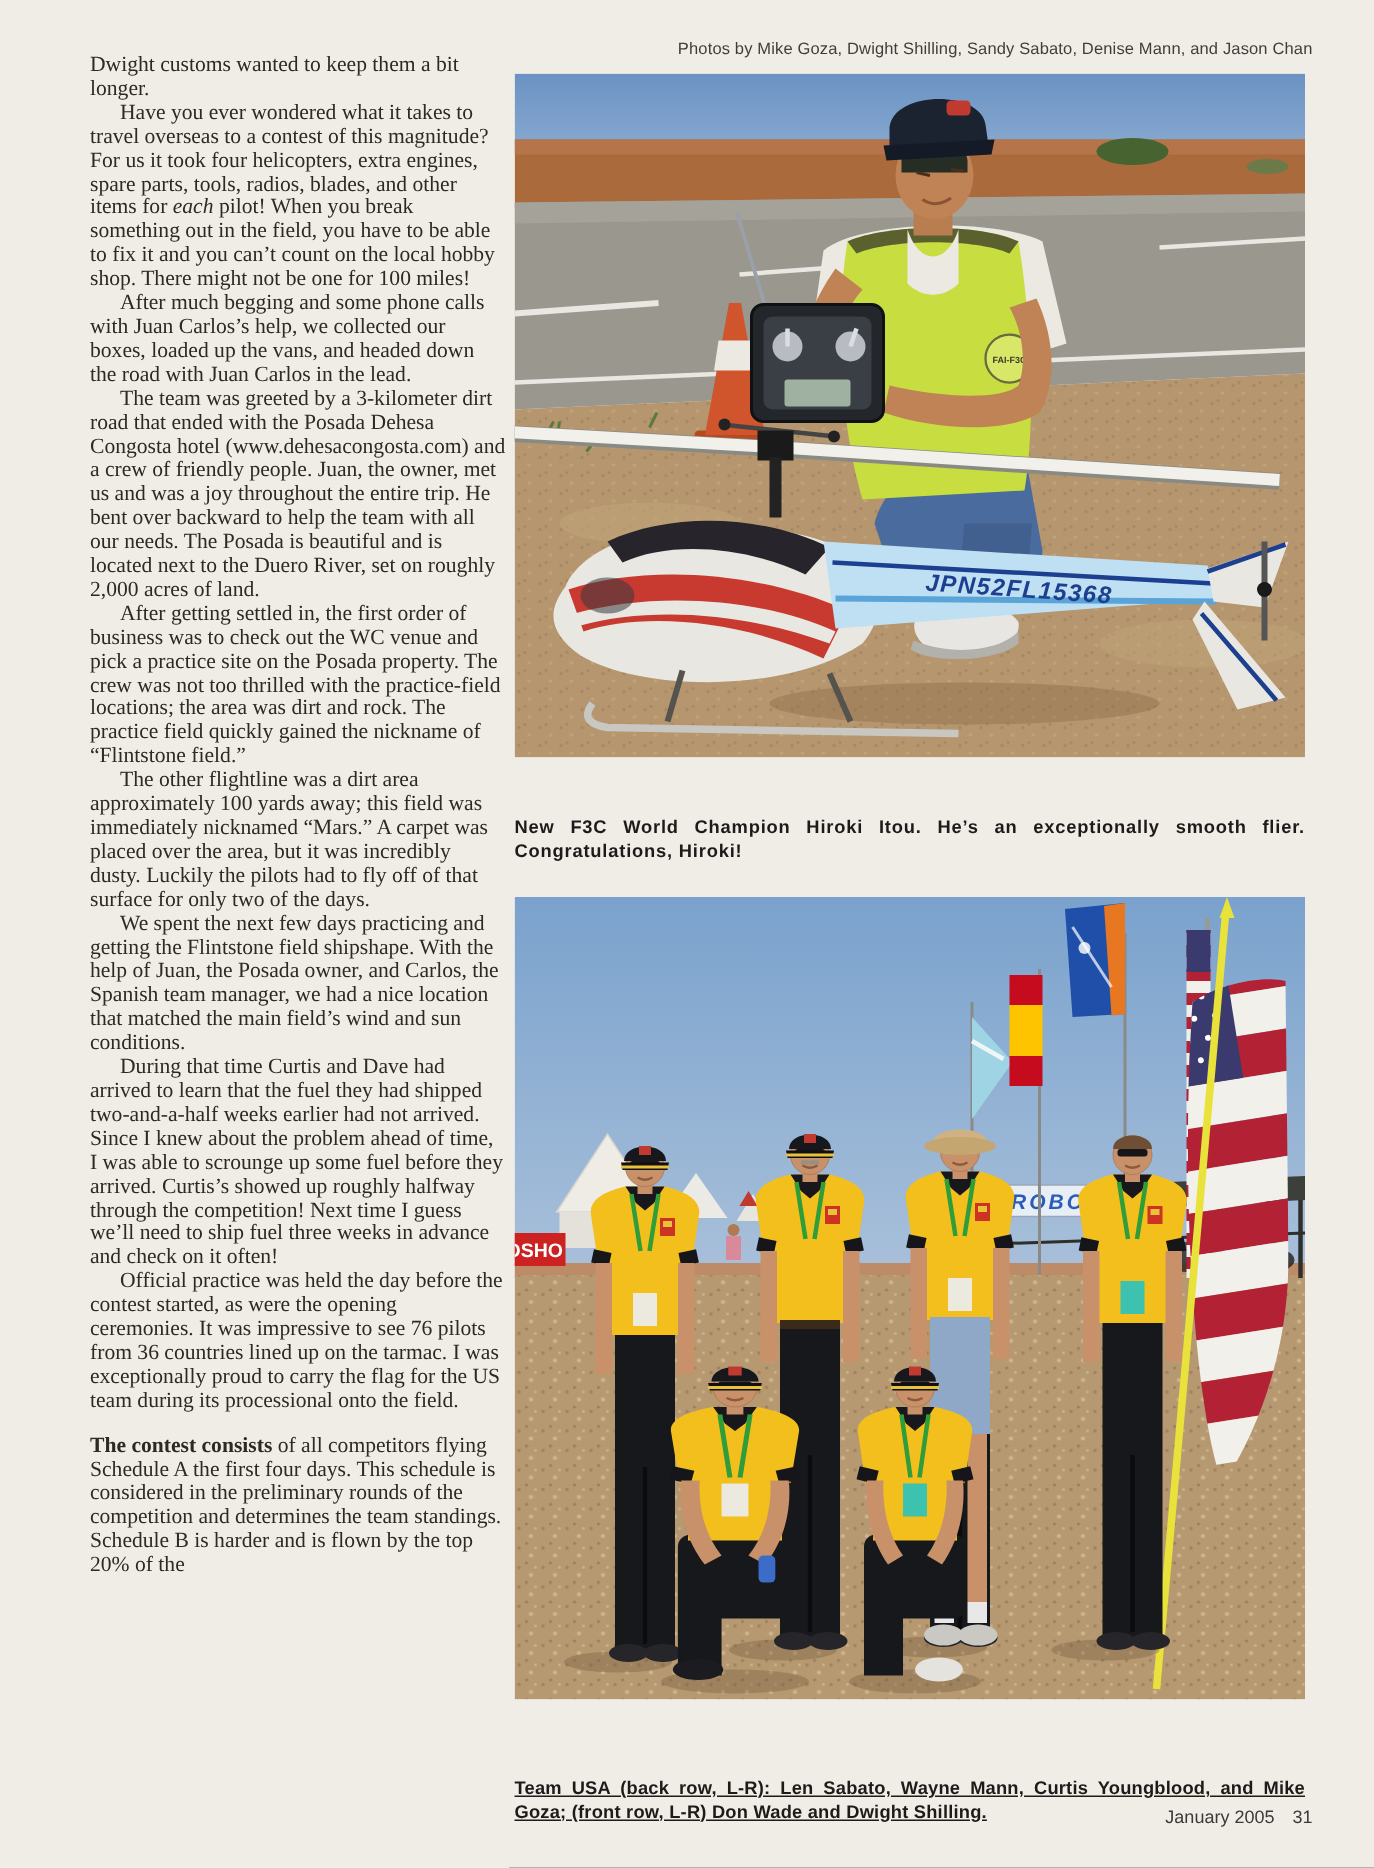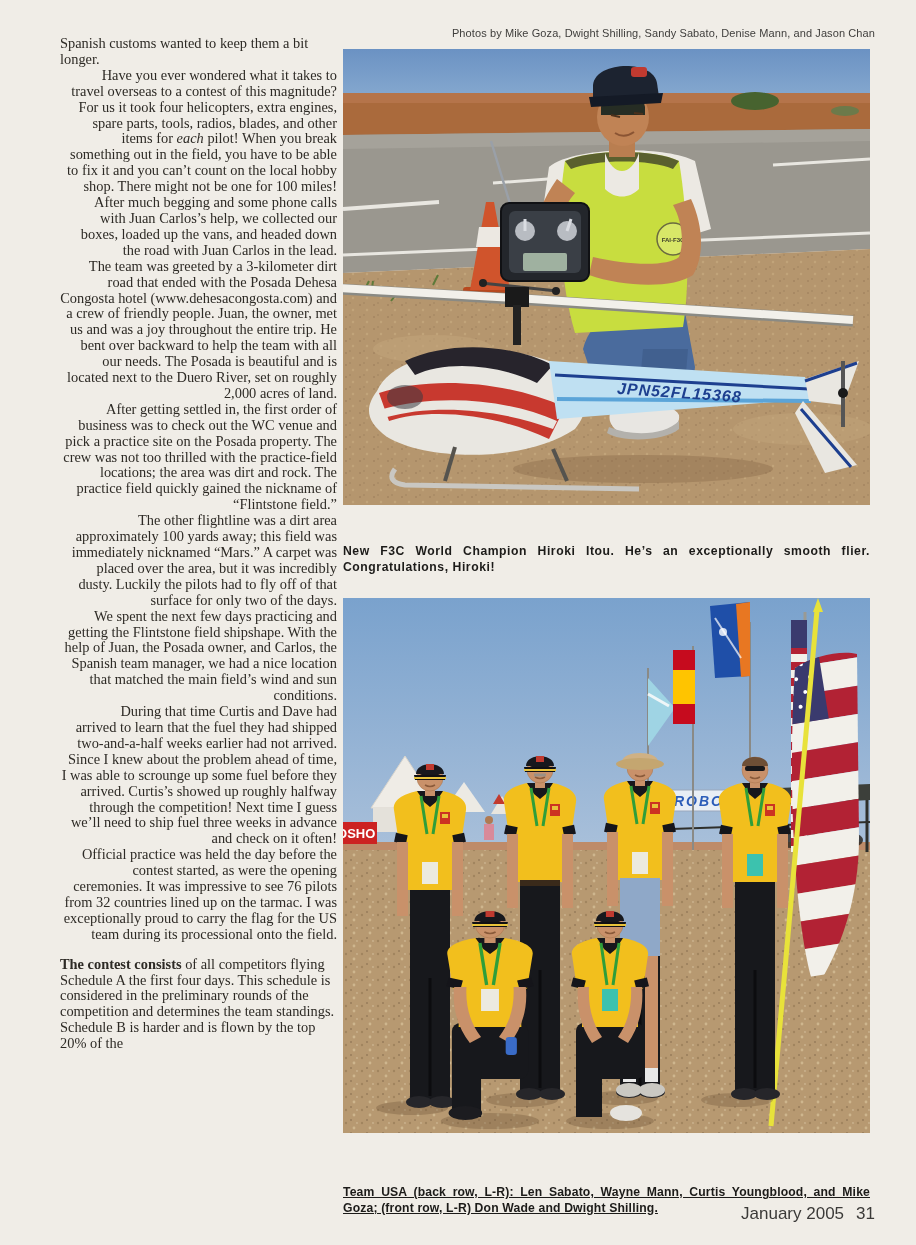--- a/index.html
+++ b/index.html
@@ -14,21 +14,21 @@
     font-size:11px; color:#3f3e3c; letter-spacing:.1px;padding-left:16px;
   }
   
   .column{
     position:absolute; left:60px; top:36px; width:277px;
     font-family:"Liberation Serif", serif;
     font-size:14.4px; line-height:15.9px; color:#2d2a25;
     text-align:left;
   }
   .column p{margin:0;}
-  .column p.indent{text-indent:20px;text-align:right;}
+  .column p.indent{text-indent:20px;}
   .column p.space-before{margin-top:14px;}
   .column .em{font-style:italic;}
   .column .strong{font-weight:bold;margin-top:36px;}
   
   .photo{position:absolute; left:343px; width:527px; overflow:hidden;}
   .photo svg{display:block;}
   .photo1{top:49px; height:456px;}
   .photo2{top:598px; height:535px;}
   
   .caption{
@@ -36,41 +36,41 @@
     font-weight:bold; color:#1c1b19;
     font-size:12.2px; line-height:15.6px;
     text-align:justify;
     margin-top:20px;
   }
   .cap1{top:524px; letter-spacing:.55px;}
   .cap2{top:1165px; letter-spacing:.15px;text-decoration:underline;}
   
   .footer{
     position:absolute; top:1204px; right:41px;
-    font-size:17px; color:#3b3a38;
+    font-size:12px; color:#3b3a38;
   }
   .footer .pagenum{margin-left:12px;}
 </style>
 </head>
 <body>
 
 <div class="page">
 
   <div class="credits">Photos by Mike Goza, Dwight Shilling, Sandy Sabato, Denise Mann, and Jason Chan</div>
 
   <div class="column">
-      <p class=""><span>Spanish customs wanted to keep them a bit longer.</span></p>
+      <p class=""><span>Dwight customs wanted to keep them a bit longer.</span></p>
       <p class="indent"><span>Have you ever wondered what it takes to travel overseas to a contest of this magnitude? For us it took four helicopters, extra engines, spare parts, tools, radios, blades, and other items for </span><span class="em">each</span><span> pilot! When you break something out in the field, you have to be able to fix it and you can’t count on the local hobby shop. There might not be one for 100 miles!</span></p>
       <p class="indent"><span>After much begging and some phone calls with Juan Carlos’s help, we collected our boxes, loaded up the vans, and headed down the road with Juan Carlos in the lead.</span></p>
       <p class="indent"><span>The team was greeted by a 3-kilometer dirt road that ended with the Posada Dehesa Congosta hotel (www.dehesacongosta.com) and a crew of friendly people. Juan, the owner, met us and was a joy throughout the entire trip. He bent over backward to help the team with all our needs. The Posada is beautiful and is located next to the Duero River, set on roughly 2,000 acres of land.</span></p>
       <p class="indent"><span>After getting settled in, the first order of business was to check out the WC venue and pick a practice site on the Posada property. The crew was not too thrilled with the practice-field locations; the area was dirt and rock. The practice field quickly gained the nickname of “Flintstone field.”</span></p>
       <p class="indent"><span>The other flightline was a dirt area approximately 100 yards away; this field was immediately nicknamed “Mars.” A carpet was placed over the area, but it was incredibly dusty. Luckily the pilots had to fly off of that surface for only two of the days.</span></p>
       <p class="indent"><span>We spent the next few days practicing and getting the Flintstone field shipshape. With the help of Juan, the Posada owner, and Carlos, the Spanish team manager, we had a nice location that matched the main field’s wind and sun conditions.</span></p>
       <p class="indent"><span>During that time Curtis and Dave had arrived to learn that the fuel they had shipped two-and-a-half weeks earlier had not arrived. Since I knew about the problem ahead of time, I was able to scrounge up some fuel before they arrived. Curtis’s showed up roughly halfway through the competition! Next time I guess we’ll need to ship fuel three weeks in advance and check on it often!</span></p>
-      <p class="indent"><span>Official practice was held the day before the contest started, as were the opening ceremonies. It was impressive to see 76 pilots from 32 countries lined up on the tarmac. I was exceptionally proud to carry the flag for the US team during its processional onto the field.</span></p>
+      <p class="indent"><span>Official practice was held the day before the contest started, as were the opening ceremonies. It was impressive to see 76 pilots from 36 countries lined up on the tarmac. I was exceptionally proud to carry the flag for the US team during its processional onto the field.</span></p>
       <p class=" space-before"><span class="strong">The contest consists</span><span> of all competitors flying Schedule A the first four days. This schedule is considered in the preliminary rounds of the competition and determines the team standings. Schedule B is harder and is flown by the top 20% of the</span></p>
     </div>
 
   <div class="photo photo1">
     <svg width="527" height="456" viewBox="0 0 527 456">
       <defs>
         <linearGradient id="sky1" x1="0" y1="0" x2="0" y2="1">
           <stop offset="0" stop-color="#6b92c3"></stop>
             <stop offset="1" stop-color="#85a8cf"></stop>
         </linearGradient>

